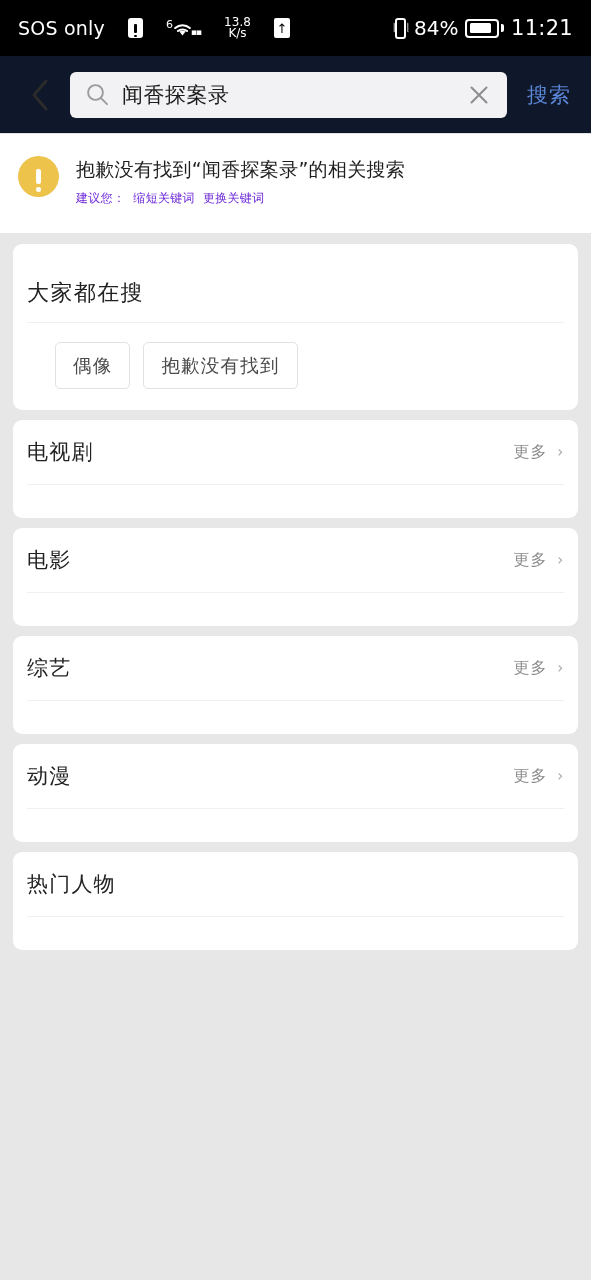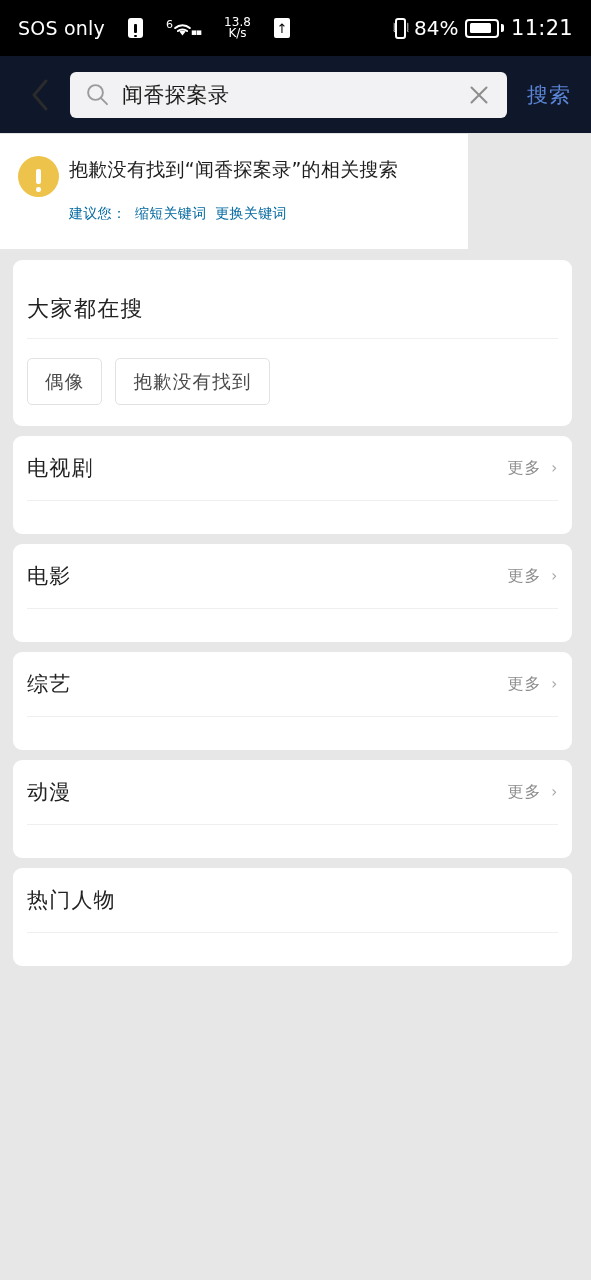--- a/index.html
+++ b/index.html
@@ -101,54 +101,54 @@
   .search-action{
     flex:0 0 auto;
     font-size:21px;
     color:#5b86d6;
     padding:0 4px 0 10px;
     letter-spacing:1px;
   }
 
   
   .notice{
-    width:468px;
+    width:591px;
     background:#fff;
     padding:20px 18px 26px 18px;
     display:flex; align-items:flex-start;
-    gap:10px;
+    gap:17px;
   }
   .notice-icon{
     flex:0 0 auto;
     width:41px;height:41px;border-radius:50%;
     background:#edc34b;
     display:flex;align-items:center;justify-content:center;
     margin-top:2px;
   }
   .notice-icon .bang{
     width:4.5px;height:15px;background:#fff;border-radius:2px;position:relative;
   }
   .notice-icon .bang::after{
     content:"";position:absolute;left:0;top:18px;
     width:4.5px;height:4.5px;border-radius:50%;background:#fff;
   }
   .notice-text{ flex:1 1 auto; padding-top:1px; }
   .notice-title{
     font-size:19px; color:#1d1d1d; letter-spacing:.3px; line-height:28px;
   }
   .notice-sub{
-    font-size:14px; color:#0369a1; margin-top:22px; letter-spacing:.3px;
+    font-size:12px; color:#6d28d9; margin-top:7px; letter-spacing:.3px;
   }
   .notice-sub .kw{ margin-right:4px; }
 
   
   .content{
     width:591px;
     background:#e7e7e7;
-    padding:11px 19px 0 13px;
+    padding:11px 13px 0 13px;
   }
   .card{
     background:#fff;
     border-radius:9px;
     margin-bottom:10px;
     padding:0 14px;
   }
   .card-head{
     display:flex; align-items:center;
     height:64px;
@@ -166,20 +166,21 @@
     height:1px; background:#efefef;
   }
   .card-body{ height:33px; }
 
   
   .hot-card .card-head{ height:78px; align-items:flex-end; padding-bottom:14px; }
   .hot-card .card-title{ font-size:22px; letter-spacing:1.4px; }
   .chips{
     display:flex; gap:13px;
     padding:19px 0 21px 0;
+    margin-left:28px;
   }
   .chip{
     border:1px solid #e2e2e2;
     border-radius:5px;
     background:#fff;
     padding:10px 17px;
     font-size:18.5px;
     color:#4a4a4a;
     letter-spacing:1.2px;
     white-space:nowrap;

